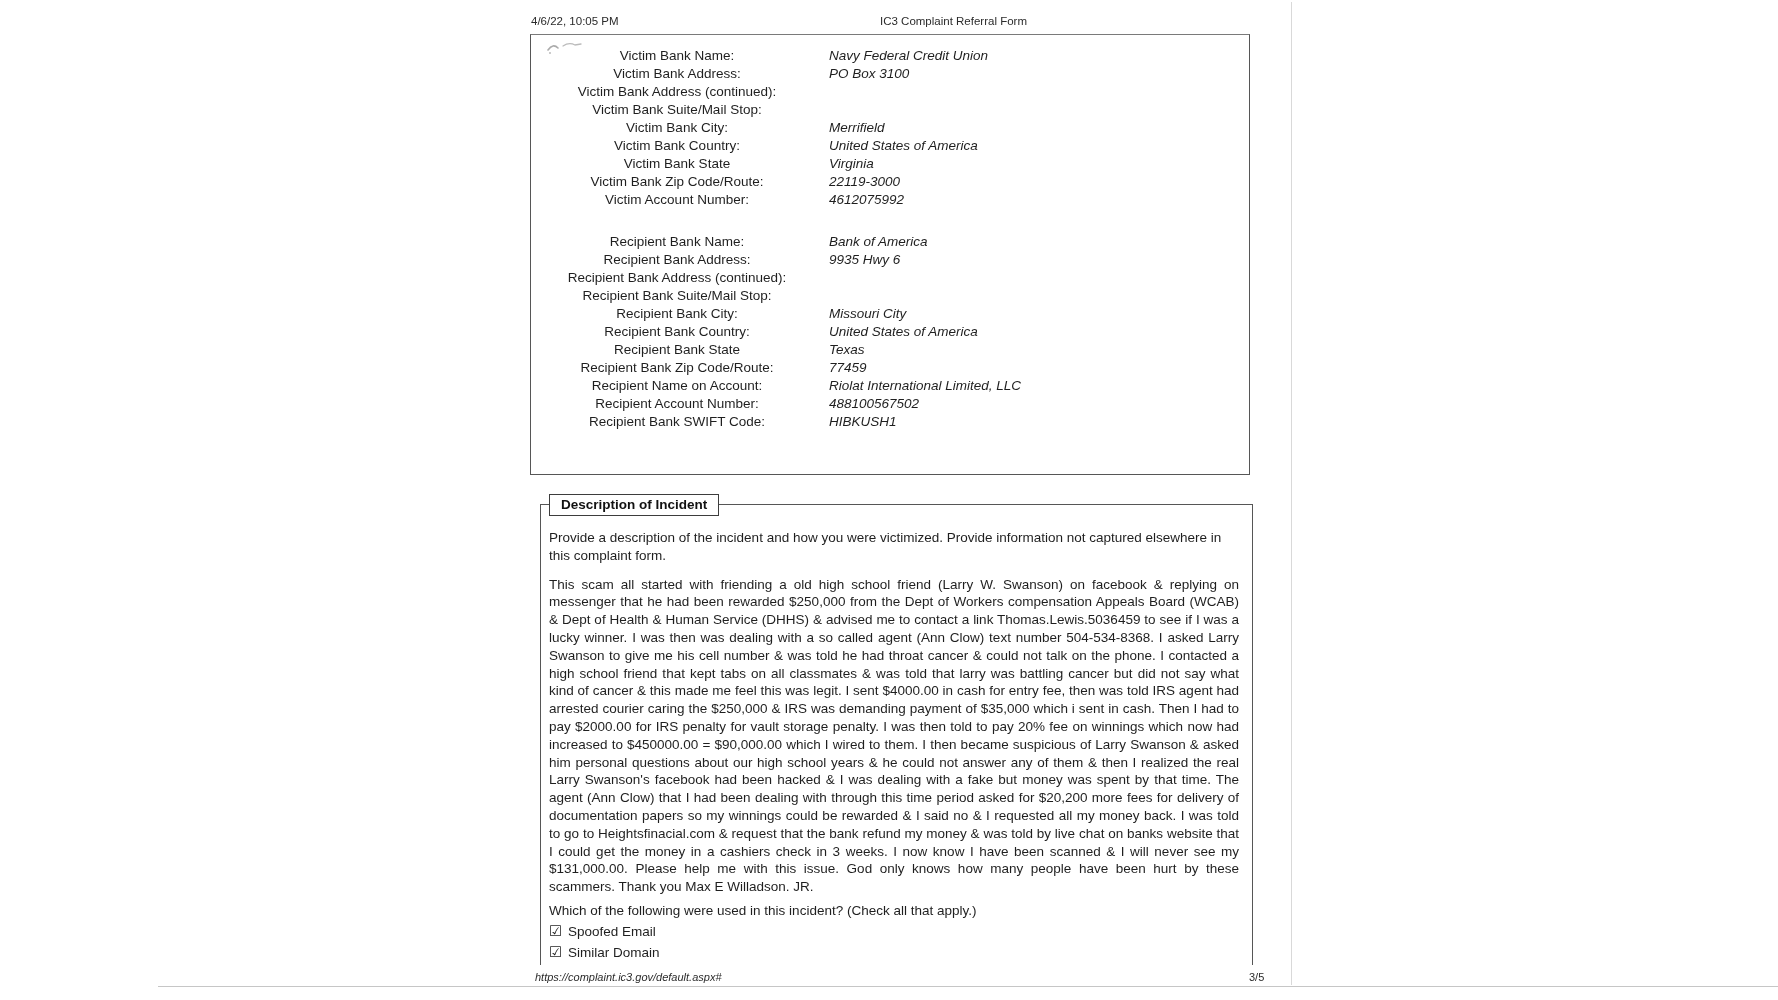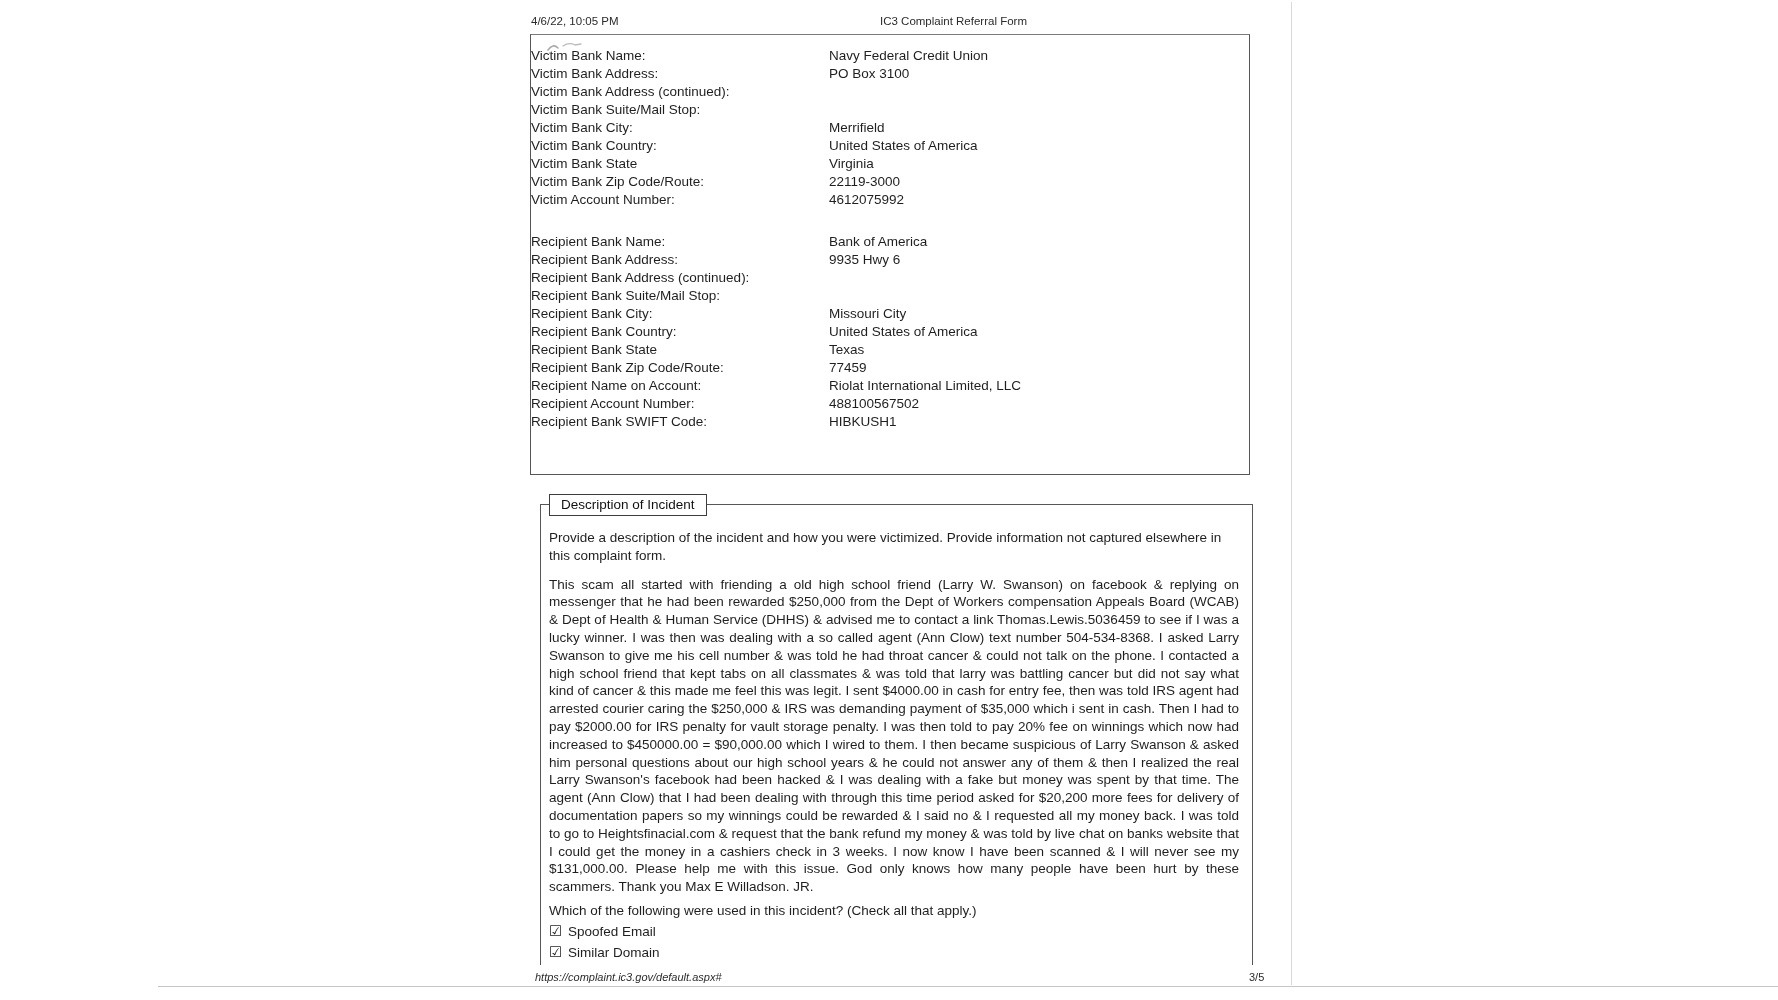--- a/index.html
+++ b/index.html
@@ -25,34 +25,34 @@
   .bank-box {
     position: absolute; left: 530px; top: 34px; width: 720px; height: 441px;
     border: 1px solid #565656; border-top-color: #7a7a7a;
     background: #fff;
   }
   .handwritten-mark { position: absolute; left: 14px; top: 4px; opacity: .75; }
   .field-group { font-size: 13.5px; line-height: 18px; color: #1f1f1f; }
   .group-victim { margin-top: 12px; }
   .group-recipient { margin-top: 24px; }
   .field-row { display: flex; }
-  .field-label { flex: 0 0 292px; text-align: left; white-space: pre; }
-  .field-value { margin-left: 6px; white-space: pre; }
+  .field-label { flex: 0 0 292px; text-align: center; white-space: pre; }
+  .field-value { margin-left: 6px; white-space: pre; font-style: italic; }
 
   
   .incident-box {
     position: absolute; left: 540px; top: 504px; width: 713px; height: 461px;
     border: 1px solid #565656; border-bottom: none;
     background: #fff;
   }
   .incident-legend {
     position: absolute; left: 8px; top: -11px;
     background: #ffffff; border: 1px solid #3d3d3d;
     padding: 2px 11px 3px 11px;
-    font-size: 13.5px; font-weight: normal; color: #111;
+    font-size: 13.5px; font-weight: bold; color: #111;
     white-space: nowrap;
   }
   .incident-content {
     padding: 24px 13px 0 8px;
     font-size: 13.5px; line-height: 17.8px; color: #1f1f1f;
   }
   .incident-prompt { margin: 0 0 11px 0; }
   .incident-description { margin: 0; text-align: justify; }
   .incident-question { margin: 6px 0 0 0; }
   .checkbox-list { margin: 1px 0 0 0; }

